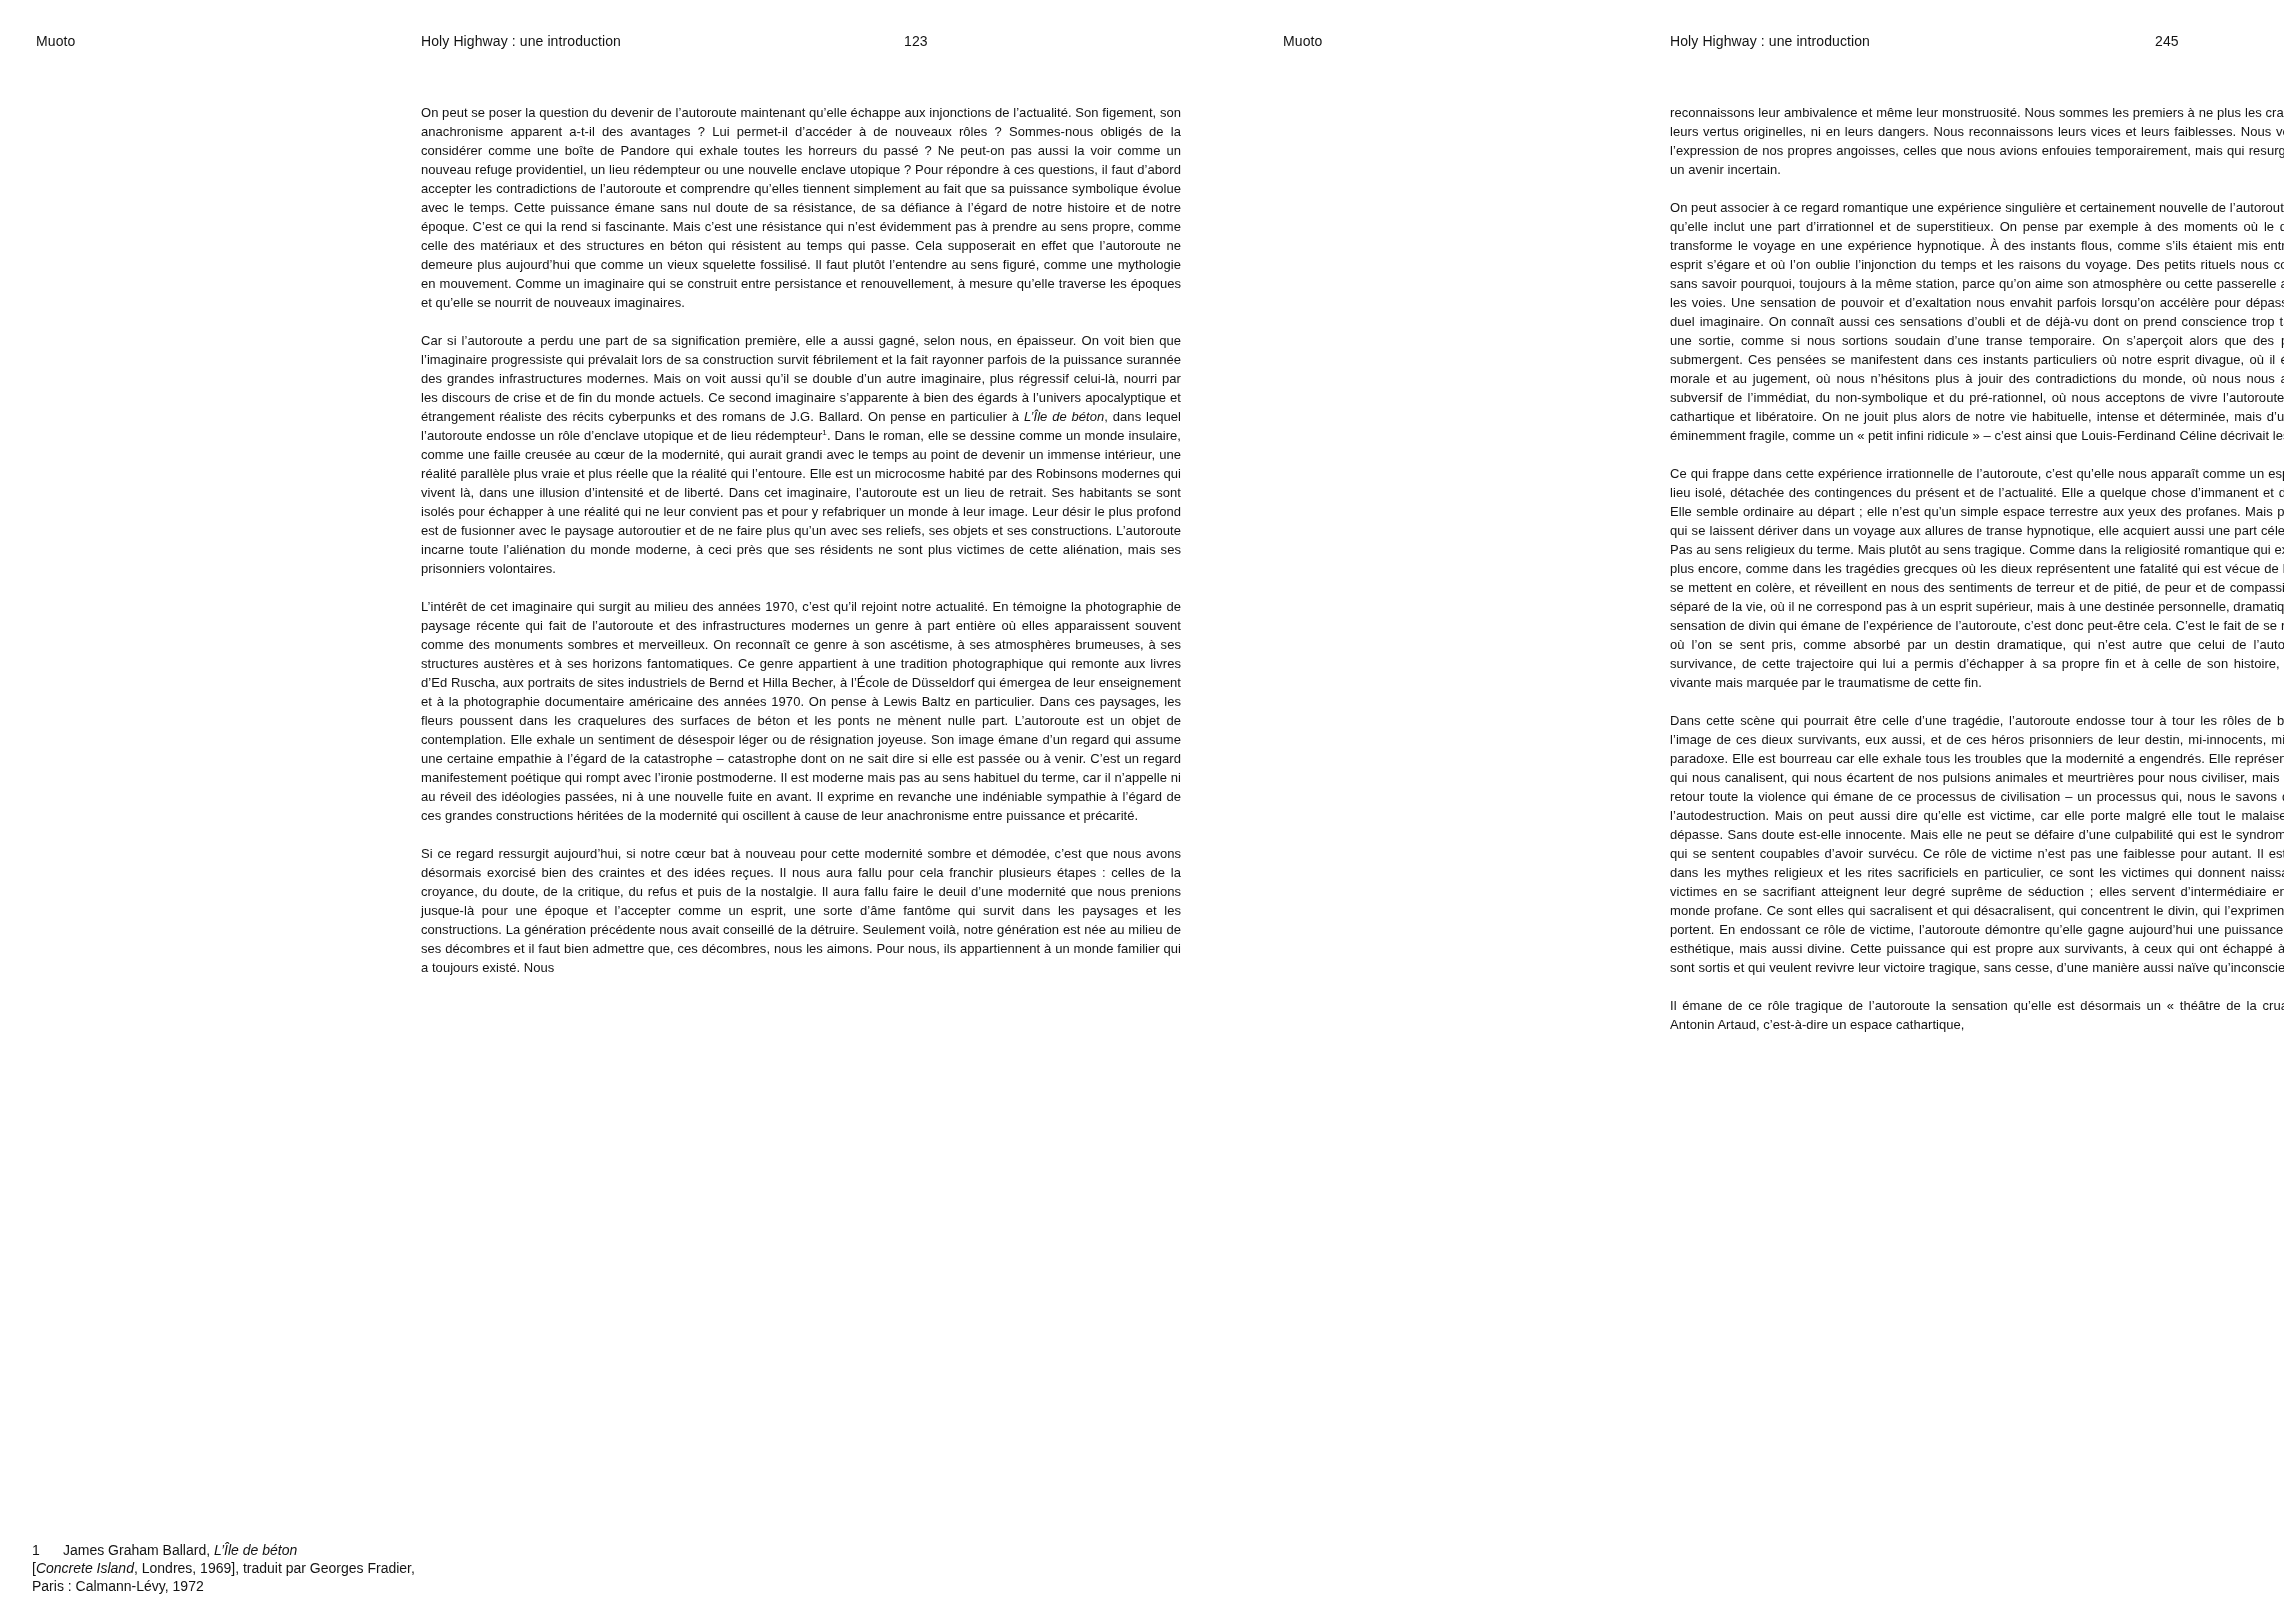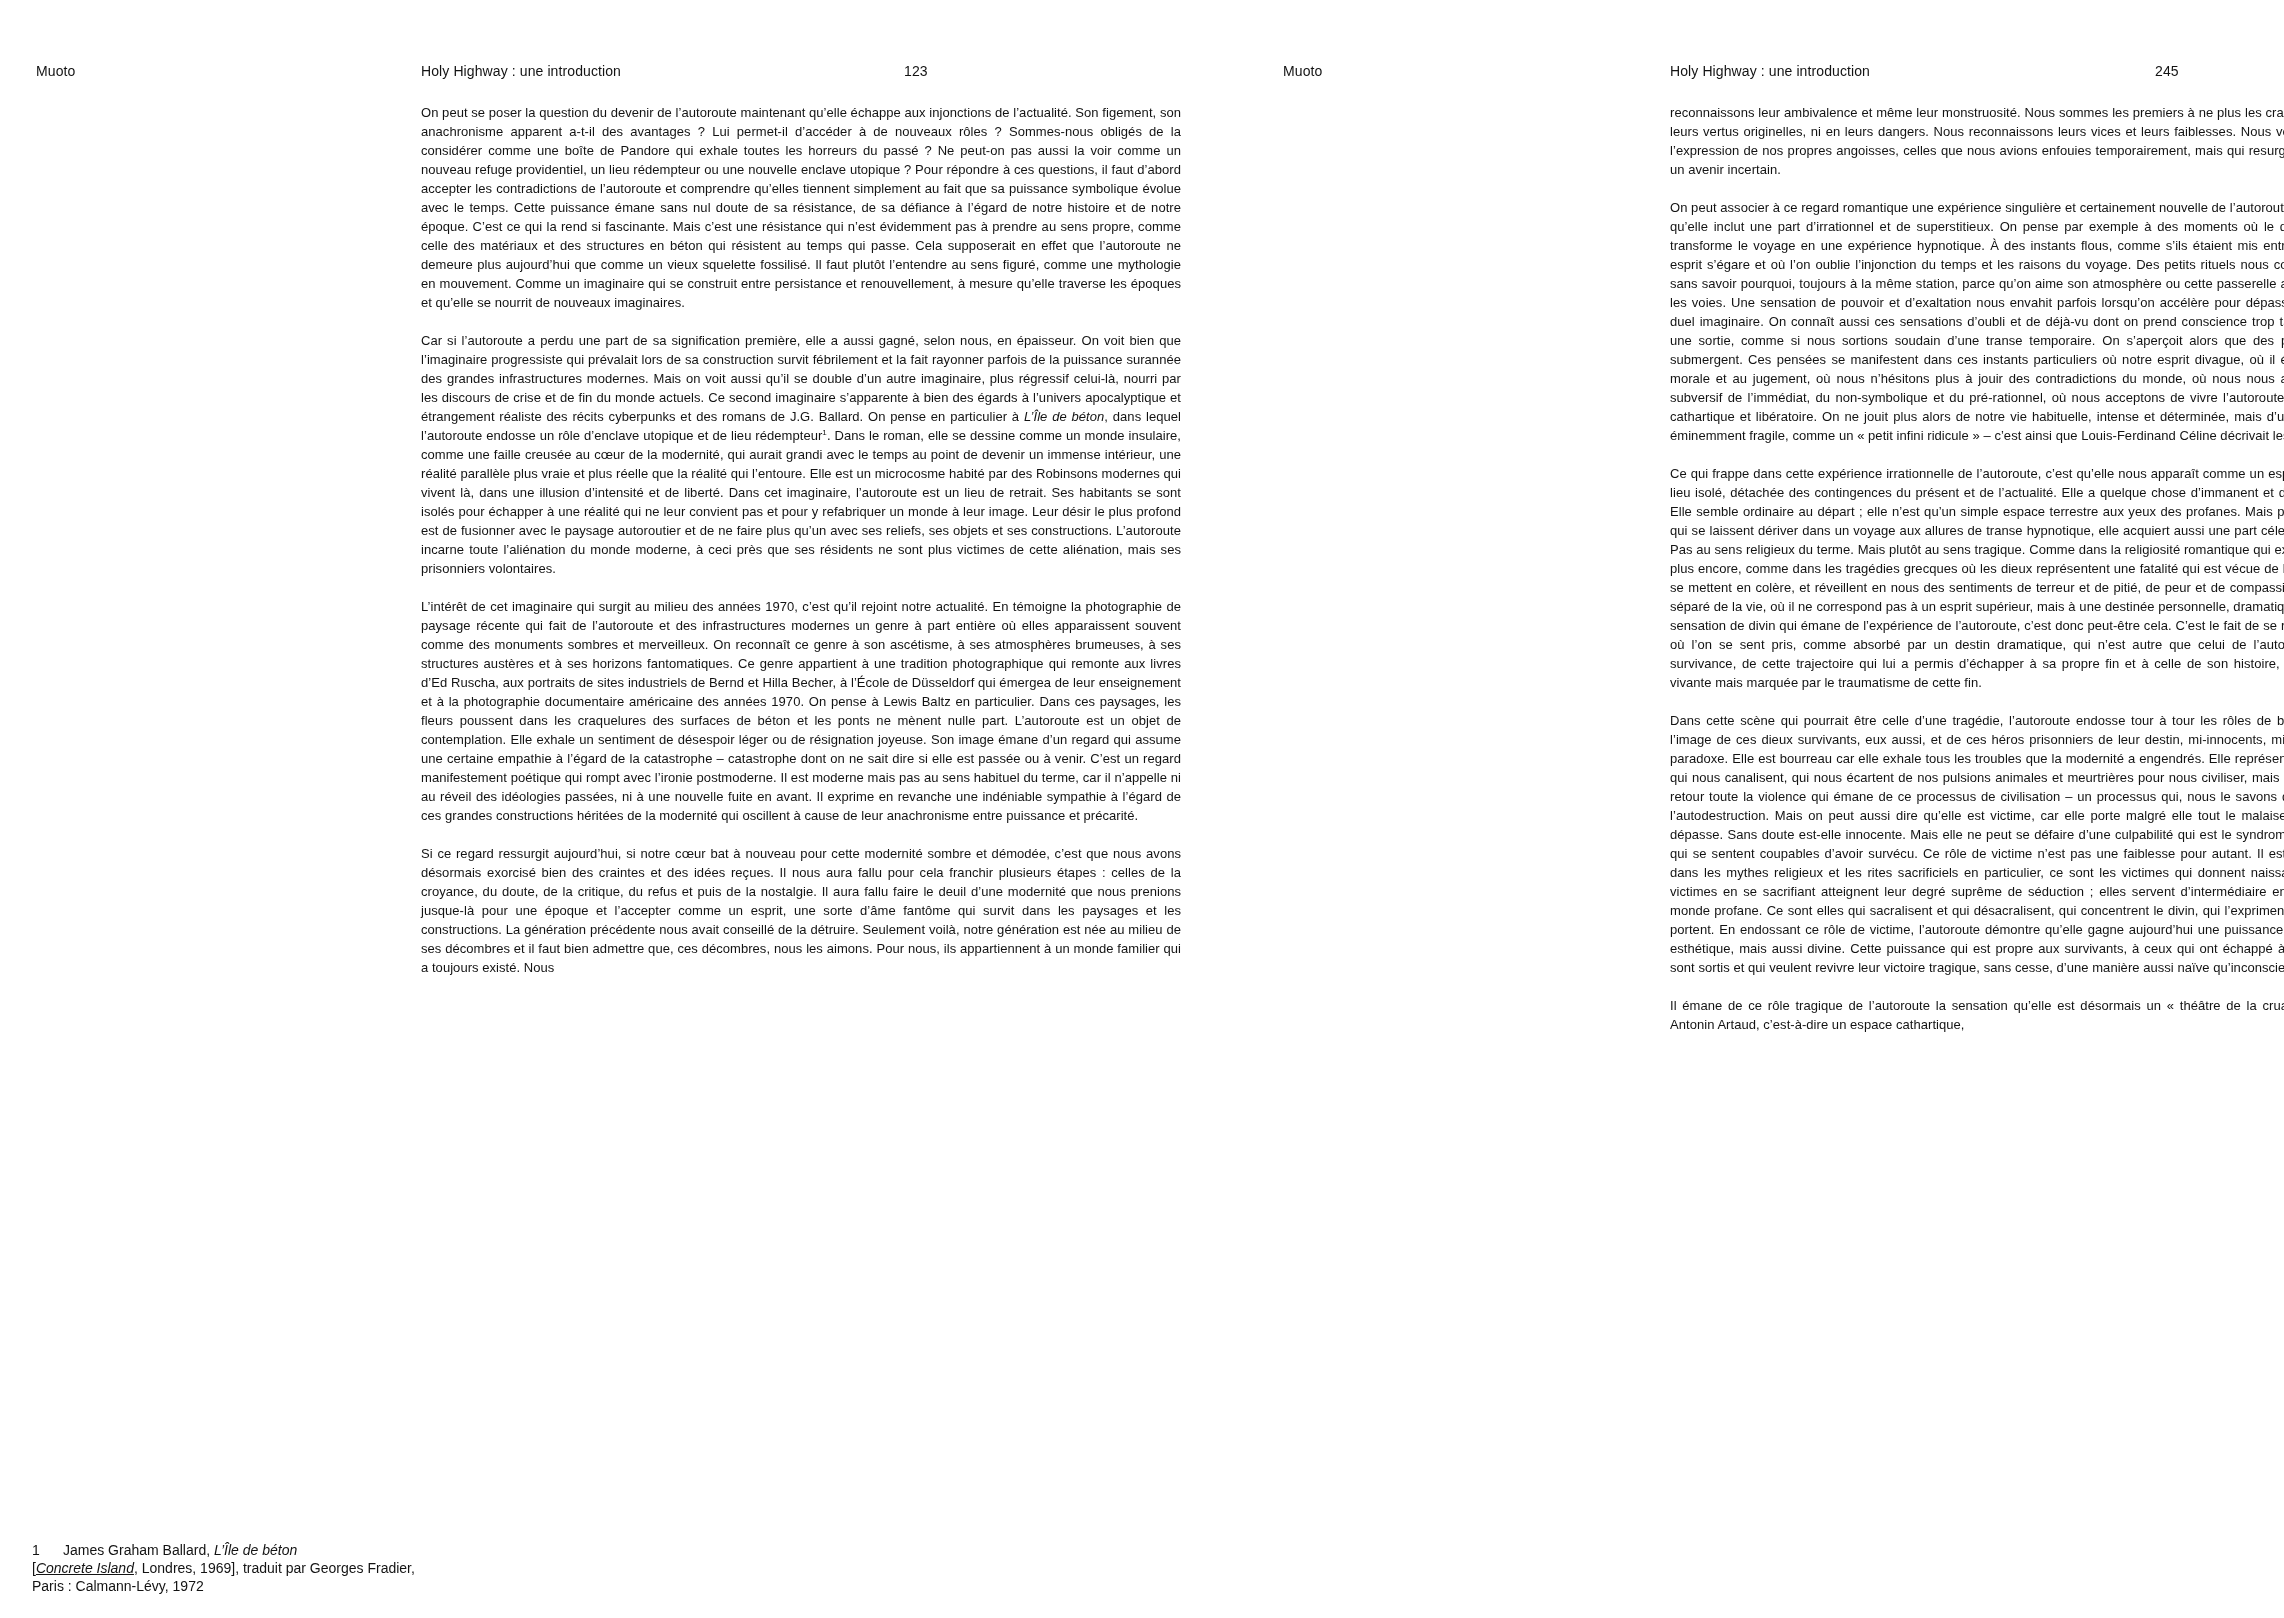--- a/index.html
+++ b/index.html
@@ -21,21 +21,20 @@
   }
 
   
   .rh {
     position: absolute;
     top: 33px;
     font-size: 14px;
     line-height: 17.4px;
     white-space: nowrap;
     letter-spacing: 0.1px;
-    margin-top: 30px;
   }
   .rh-author-left  { left: 36px; }
   .rh-title-left   { left: 421px; }
   .rh-num-left     { left: 904px; }
   .rh-author-right { left: 1283px; }
   .rh-title-right  { left: 1670px; }
   .rh-num-right    { left: 2155px; }
 
   
   .column {
@@ -93,21 +92,21 @@
     <p><span>On peut se poser la question du devenir de l’autoroute maintenant qu’elle échappe aux injonctions de l’actualité. Son figement, son anachronisme apparent a-t-il des avantages ? Lui permet-il d’accéder à de nouveaux rôles ? Sommes-nous obligés de la considérer comme une boîte de Pandore qui exhale toutes les horreurs du passé ? Ne peut-on pas aussi la voir comme un nouveau refuge providentiel, un lieu rédempteur ou une nouvelle enclave utopique ? Pour répondre à ces questions, il faut d’abord accepter les contradictions de l’autoroute et comprendre qu’elles tiennent simplement au fait que sa puissance symbolique évolue avec le temps. Cette puissance émane sans nul doute de sa résistance, de sa défiance à l’égard de notre histoire et de notre époque. C’est ce qui la rend si fascinante. Mais c’est une résistance qui n’est évidemment pas à prendre au sens propre, comme celle des matériaux et des structures en béton qui résistent au temps qui passe. Cela supposerait en effet que l’autoroute ne demeure plus aujourd’hui que comme un vieux squelette fossilisé. Il faut plutôt l’entendre au sens figuré, comme une mythologie en mouvement. Comme un imaginaire qui se construit entre persistance et renouvellement, à mesure qu’elle traverse les époques et qu’elle se nourrit de nouveaux imaginaires.</span></p>
     <p><span>Car si l’autoroute a perdu une part de sa signification première, elle a aussi gagné, selon nous, en épaisseur. On voit bien que l’imaginaire progressiste qui prévalait lors de sa construction survit fébrilement et la fait rayonner parfois de la puissance surannée des grandes infrastructures modernes. Mais on voit aussi qu’il se double d’un autre imaginaire, plus régressif celui-là, nourri par les discours de crise et de fin du monde actuels. Ce second imaginaire s’apparente à bien des égards à l’univers apocalyptique et étrangement réaliste des récits cyberpunks et des romans de J.G. Ballard. On pense en particulier à </span><span style="font-style: italic;">L’Île de béton</span><span>, dans lequel l’autoroute endosse un rôle d’enclave utopique et de lieu rédempteur</span><sup>1</sup><span>. Dans le roman, elle se dessine comme un monde insulaire, comme une faille creusée au cœur de la modernité, qui aurait grandi avec le temps au point de devenir un immense intérieur, une réalité parallèle plus vraie et plus réelle que la réalité qui l’entoure. Elle est un microcosme habité par des Robinsons modernes qui vivent là, dans une illusion d’intensité et de liberté. Dans cet imaginaire, l’autoroute est un lieu de retrait. Ses habitants se sont isolés pour échapper à une réalité qui ne leur convient pas et pour y refabriquer un monde à leur image. Leur désir le plus profond est de fusionner avec le paysage autoroutier et de ne faire plus qu’un avec ses reliefs, ses objets et ses constructions. L’autoroute incarne toute l’aliénation du monde moderne, à ceci près que ses résidents ne sont plus victimes de cette aliénation, mais ses prisonniers volontaires.</span></p>
     <p><span>L’intérêt de cet imaginaire qui surgit au milieu des années 1970, c’est qu’il rejoint notre actualité. En témoigne la photographie de paysage récente qui fait de l’autoroute et des infrastructures modernes un genre à part entière où elles apparaissent souvent comme des monuments sombres et merveilleux. On reconnaît ce genre à son ascétisme, à ses atmosphères brumeuses, à ses structures austères et à ses horizons fantomatiques. Ce genre appartient à une tradition photographique qui remonte aux livres d’Ed Ruscha, aux portraits de sites industriels de Bernd et Hilla Becher, à l’École de Düsseldorf qui émergea de leur enseignement et à la photographie documentaire américaine des années 1970. On pense à Lewis Baltz en particulier. Dans ces paysages, les fleurs poussent dans les craquelures des surfaces de béton et les ponts ne mènent nulle part. L’autoroute est un objet de contemplation. Elle exhale un sentiment de désespoir léger ou de résignation joyeuse. Son image émane d’un regard qui assume une certaine empathie à l’égard de la catastrophe – catastrophe dont on ne sait dire si elle est passée ou à venir. C’est un regard manifestement poétique qui rompt avec l’ironie postmoderne. Il est moderne mais pas au sens habituel du terme, car il n’appelle ni au réveil des idéologies passées, ni à une nouvelle fuite en avant. Il exprime en revanche une indéniable sympathie à l’égard de ces grandes constructions héritées de la modernité qui oscillent à cause de leur anachronisme entre puissance et précarité.</span></p>
     <p><span>Si ce regard ressurgit aujourd’hui, si notre cœur bat à nouveau pour cette modernité sombre et démodée, c’est que nous avons désormais exorcisé bien des craintes et des idées reçues. Il nous aura fallu pour cela franchir plusieurs étapes : celles de la croyance, du doute, de la critique, du refus et puis de la nostalgie. Il aura fallu faire le deuil d’une modernité que nous prenions jusque-là pour une époque et l’accepter comme un esprit, une sorte d’âme fantôme qui survit dans les paysages et les constructions. La génération précédente nous avait conseillé de la détruire. Seulement voilà, notre génération est née au milieu de ses décombres et il faut bien admettre que, ces décombres, nous les aimons. Pour nous, ils appartiennent à un monde familier qui a toujours existé. Nous</span></p>
   </div>
 
   <div class="footnote">
     <div>
       <span class="fn-num">1</span><span><span>James Graham Ballard, </span><span style="font-style: italic;">L’Île de béton</span></span>
     </div>
-    <div><span>[</span><span style="font-style: italic; text-decoration: underline;">Concrete Island</span><span>, Londres, 1969], traduit par Georges Fradier,</span></div>
+    <div><span>[</span><span style="font-style: italic;">Concrete Island</span><span>, Londres, 1969], traduit par Georges Fradier,</span></div>
     <div><span>Paris : Calmann-Lévy, 1972</span></div>
   </div>
 
   <div class="column col-right">
     <p><span>reconnaissons leur ambivalence et même leur monstruosité. Nous sommes les premiers à ne plus les craindre, à ne plus croire en leurs vertus originelles, ni en leurs dangers. Nous reconnaissons leurs vices et leurs faiblesses. Nous voyons dans leur noirceur l’expression de nos propres angoisses, celles que nous avions enfouies temporairement, mais qui resurgissent aujourd’hui face à un avenir incertain.</span></p>
     <p><span>On peut associer à ce regard romantique une expérience singulière et certainement nouvelle de l’autoroute qui a ceci de particulier qu’elle inclut une part d’irrationnel et de superstitieux. On pense par exemple à des moments où le défilement des paysages transforme le voyage en une expérience hypnotique. À des instants flous, comme s’ils étaient mis entre parenthèses, où notre esprit s’égare et où l’on oublie l’injonction du temps et les raisons du voyage. Des petits rituels nous conduisent à nous arrêter, sans savoir pourquoi, toujours à la même station, parce qu’on aime son atmosphère ou cette passerelle abandonnée qui enjambe les voies. Une sensation de pouvoir et d’exaltation nous envahit parfois lorsqu’on accélère pour dépasser un véhicule, dans un duel imaginaire. On connaît aussi ces sensations d’oubli et de déjà-vu dont on prend conscience trop tard, après avoir manqué une sortie, comme si nous sortions soudain d’une transe temporaire. On s’aperçoit alors que des pensées magiques nous submergent. Ces pensées se manifestent dans ces instants particuliers où notre esprit divague, où il échappe brièvement à la morale et au jugement, où nous n’hésitons plus à jouir des contradictions du monde, où nous nous abandonnons au pouvoir subversif de l’immédiat, du non-symbolique et du pré-rationnel, où nous acceptons de vivre l’autoroute comme une expérience cathartique et libératoire. On ne jouit plus alors de notre vie habituelle, intense et déterminée, mais d’une existence qui devient éminemment fragile, comme un « petit infini ridicule » – c’est ainsi que Louis-Ferdinand Céline décrivait les voyages.</span></p>
     <p><span>Ce qui frappe dans cette expérience irrationnelle de l’autoroute, c’est qu’elle nous apparaît comme un espace sacré, au sens d’un lieu isolé, détachée des contingences du présent et de l’actualité. Elle a quelque chose d’immanent et de transcendant à la fois. Elle semble ordinaire au départ ; elle n’est qu’un simple espace terrestre aux yeux des profanes. Mais pour les initiés, pour ceux qui se laissent dériver dans un voyage aux allures de transe hypnotique, elle acquiert aussi une part céleste. Elle touche au divin. Pas au sens religieux du terme. Mais plutôt au sens tragique. Comme dans la religiosité romantique qui exacerbe les passions. Ou plus encore, comme dans les tragédies grecques où les dieux représentent une fatalité qui est vécue de l’intérieure, où les esprits se mettent en colère, et réveillent en nous des sentiments de terreur et de pitié, de peur et de compassion. Où le divin n’est pas séparé de la vie, où il ne correspond pas à un esprit supérieur, mais à une destinée personnelle, dramatique, jouée et incarnée. La sensation de divin qui émane de l’expérience de l’autoroute, c’est donc peut-être cela. C’est le fait de se retrouver dans un théâtre où l’on se sent pris, comme absorbé par un destin dramatique, qui n’est autre que celui de l’autoroute elle-même, de sa survivance, de cette trajectoire qui lui a permis d’échapper à sa propre fin et à celle de son histoire, d’être encore là, encore vivante mais marquée par le traumatisme de cette fin.</span></p>
     <p><span>Dans cette scène qui pourrait être celle d’une tragédie, l’autoroute endosse tour à tour les rôles de bourreau et de victime, à l’image de ces dieux survivants, eux aussi, et de ces héros prisonniers de leur destin, mi-innocents, mi-coupables. C’est là son paradoxe. Elle est bourreau car elle exhale tous les troubles que la modernité a engendrés. Elle représente toutes ces restrictions qui nous canalisent, qui nous écartent de nos pulsions animales et meurtrières pour nous civiliser, mais qui symbolisent aussi en retour toute la violence qui émane de ce processus de civilisation – un processus qui, nous le savons désormais, nous mène à l’autodestruction. Mais on peut aussi dire qu’elle est victime, car elle porte malgré elle tout le malaise d’une civilisation qui la dépasse. Sans doute est-elle innocente. Mais elle ne peut se défaire d’une culpabilité qui est le syndrome typique des survivants qui se sentent coupables d’avoir survécu. Ce rôle de victime n’est pas une faiblesse pour autant. Il est même déterminant, car dans les mythes religieux et les rites sacrificiels en particulier, ce sont les victimes qui donnent naissance à l’esprit divin. Les victimes en se sacrifiant atteignent leur degré suprême de séduction ; elles servent d’intermédiaire entre le monde divin et le monde profane. Ce sont elles qui sacralisent et qui désacralisent, qui concentrent le divin, qui l’expriment, qui l’incarnent et qui le portent. En endossant ce rôle de victime, l’autoroute démontre qu’elle gagne aujourd’hui une puissance qui n’est pas seulement esthétique, mais aussi divine. Cette puissance qui est propre aux survivants, à ceux qui ont échappé à la catastrophe, qui s’en sont sortis et qui veulent revivre leur victoire tragique, sans cesse, d’une manière aussi naïve qu’inconsciente.</span></p>
     <p><span>Il émane de ce rôle tragique de l’autoroute la sensation qu’elle est désormais un « théâtre de la cruauté », comme l’appelait Antonin Artaud, c’est-à-dire un espace cathartique,</span></p>
   </div>

